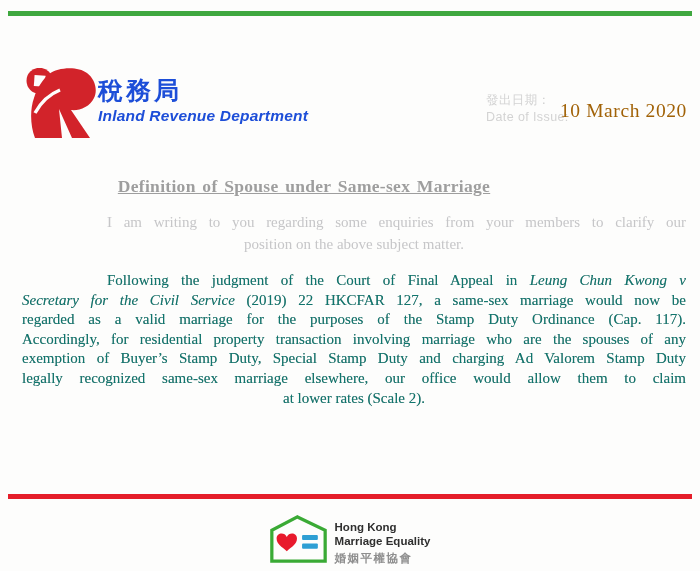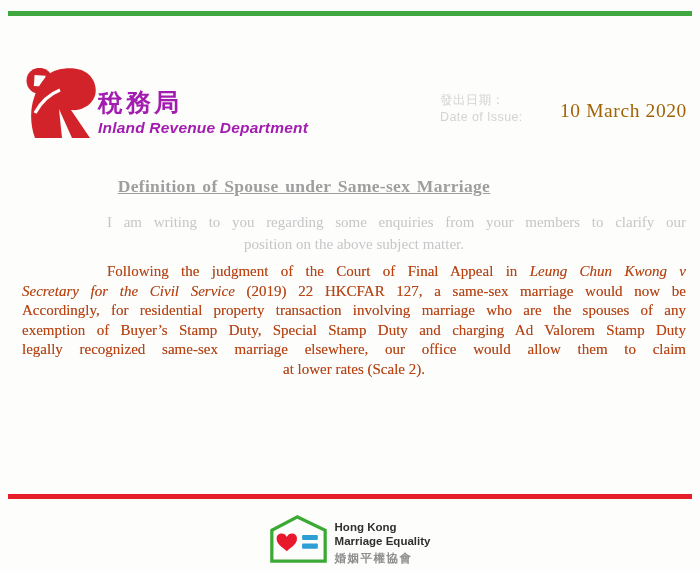--- a/index.html
+++ b/index.html
@@ -9,36 +9,36 @@
     background:#fdfdfc;
     overflow:hidden;
     font-family:"Liberation Serif", serif;
   }
   .rule{position:absolute;left:8px;width:684px;height:5px;}
   .rule.top{top:11px;}
   .rule.bottom{top:494px;}
 
   
   .ird-logo{position:absolute;left:26px;top:68px;width:70px;height:71px;}
-  .dept{position:absolute;left:98px;top:88px;font-family:"Liberation Sans",sans-serif;color:#a21caf;}
+  .dept{position:absolute;left:98px;top:76px;font-family:"Liberation Sans",sans-serif;color:#1d4ed8;}
   .dept-zh{font-size:25px;font-weight:bold;letter-spacing:3px;line-height:28px;}
   .dept-en{font-size:15.5px;font-weight:800;letter-spacing:.2px;margin-top:3px;font-style:italic;}
 
-  .date-block{position:absolute;left:440px;top:92px;font-family:"Liberation Sans",sans-serif;color:#d3d3d3;font-size:12.5px;line-height:17px;letter-spacing:.4px;}
+  .date-block{position:absolute;left:486px;top:92px;font-family:"Liberation Sans",sans-serif;color:#d3d3d3;font-size:12.5px;line-height:17px;letter-spacing:.4px;}
   .date-value{position:absolute;left:560px;top:100px;font-size:19.5px;color:#a16207;letter-spacing:.6px;}
 
   
   .title{
     position:absolute;left:0;top:176px;width:608px;
     text-align:center;font-size:17.5px;font-weight:bold;color:#9e9e9e;
     text-decoration:underline;letter-spacing:.3px;word-spacing:2px;
   }
   .para{position:absolute;left:22px;width:664px;font-size:15px;}
   .para.intro{top:211px;line-height:22px;color:#c6c6c8;}
-  .para.body-text{top:262px;line-height:19.6px;color:#c2410c;text-shadow:0 0 .4px rgba(0,0,0,.35);}
+  .para.body-text{top:271px;line-height:19.6px;color:#0f766e;text-shadow:0 0 .4px rgba(0,0,0,.35);}
   .para .line{text-align:center;}
   .para .line.just{text-align:justify;text-align-last:justify;}
   .para .line.ind{text-indent:85px;}
 
   
   .footer{
     position:absolute;left:0;top:506px;width:700px;
     display:flex;justify-content:center;align-items:flex-start;gap:8px;margin-top:9px;
   }
   .hkme-logo{width:57px;height:48px;flex:0 0 auto;}
@@ -76,20 +76,21 @@
   <div class="title">Definition of Spouse under Same-sex Marriage</div>
 
   <div class="para intro">
       <div class="line just ind"><span>I am writing to you regarding some enquiries from your members to clarify our</span></div>
       <div class="line"><span>position on the above subject matter.</span></div>
     </div>
 
   <div class="para body-text">
       <div class="line just ind"><span>Following the judgment of the Court of Final Appeal in </span><span style="font-style: italic;">Leung Chun Kwong v</span></div>
       <div class="line just"><span style="font-style: italic;">Secretary for the Civil Service</span><span> (2019) 22 HKCFAR 127, a same-sex marriage would now be</span></div>
+      <div class="line just"><span>regarded as a valid marriage for the purposes of the Stamp Duty Ordinance (Cap. 117).</span></div>
       <div class="line just"><span>Accordingly, for residential property transaction involving marriage who are the spouses of any</span></div>
       <div class="line just"><span>exemption of Buyer’s Stamp Duty, Special Stamp Duty and charging Ad Valorem Stamp Duty</span></div>
       <div class="line just"><span>legally recognized same-sex marriage elsewhere, our office would allow them to claim</span></div>
       <div class="line"><span>at lower rates (Scale 2).</span></div>
     </div>
 
   <div class="rule bottom" style="background: rgb(229, 30, 42);"></div>
 
   <div class="footer">
     <svg class="hkme-logo" viewBox="0 0 56 47" aria-hidden="true">

